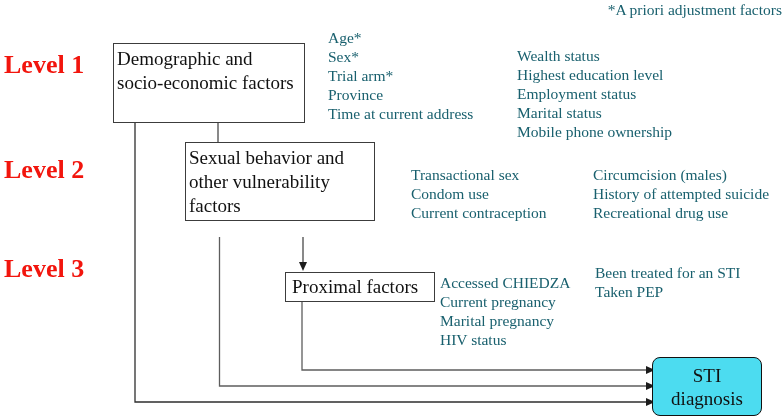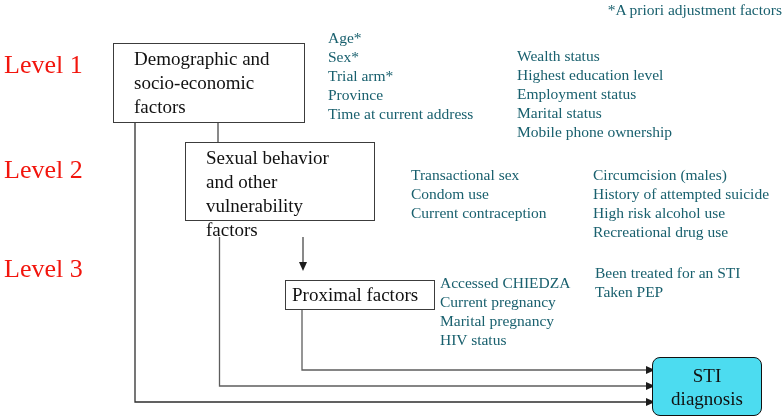--- a/index.html
+++ b/index.html
@@ -3,28 +3,28 @@
 <meta charset="utf-8">
 <style>
   html,body{margin:0;padding:0;background:#fff;}
   #fig{
     position:relative;width:782px;height:418px;background:#fff;overflow:hidden;
     font-family:"Liberation Serif","DejaVu Serif",serif;
   }
   #connectors{position:absolute;left:0;top:0;z-index:1;}
   .level-label{
     position:absolute;left:4px;color:var(--level-color,#f2150d);
-    font-size:26px;line-height:26px;white-space:nowrap;z-index:2;
+    font-size:26px;line-height:26px;white-space:nowrap;z-index:2;font-weight:bold;
   }
   .node{
     position:absolute;background:#fff;border:1px solid #3c3c3c;
     color:#111;font-size:19px;line-height:24px;z-index:2;
-    padding:3px 20px;box-sizing:border-box;
+    padding:3px 3px;box-sizing:border-box;
   }
-  .node.small{display:flex;align-items:center;padding:0 6px;margin-top:8px;}
+  .node.small{display:flex;align-items:center;padding:0 6px;}
   .outcome{
     position:absolute;background:var(--sti-fill,#4cdcf0);border:1.4px solid #111;
     border-radius:8px;z-index:2;display:flex;align-items:center;justify-content:center;
     text-align:center;color:#111;font-size:19px;line-height:23px;box-sizing:border-box;
     padding:0 18px;
   }
   .note{
     position:absolute;top:1px;right:0px;color:var(--list-color,#19606e);
     font-size:15.5px;line-height:17px;white-space:nowrap;z-index:2;font-family:Liberation Serif, serif;
   }
@@ -87,21 +87,20 @@
   </div>
 
   <div class="vlist" style="left:411px;top:165px">
     <span>Transactional sex</span>
     <span>Condom use</span>
     <span>Current contraception</span>
   </div>
   <div class="vlist" style="left:593px;top:165px">
     <span>Circumcision (males)</span>
     <span>History of attempted suicide</span>
-    <span>High risk alcohol use</span>
     <span>Recreational drug use</span>
   </div>
 
   <div class="vlist" style="left:440px;top:273px">
     <span>Accessed CHIEDZA</span>
     <span>Current pregnancy</span>
     <span>Marital pregnancy</span>
     <span>HIV status</span>
   </div>
   <div class="vlist" style="left:595px;top:263px">

